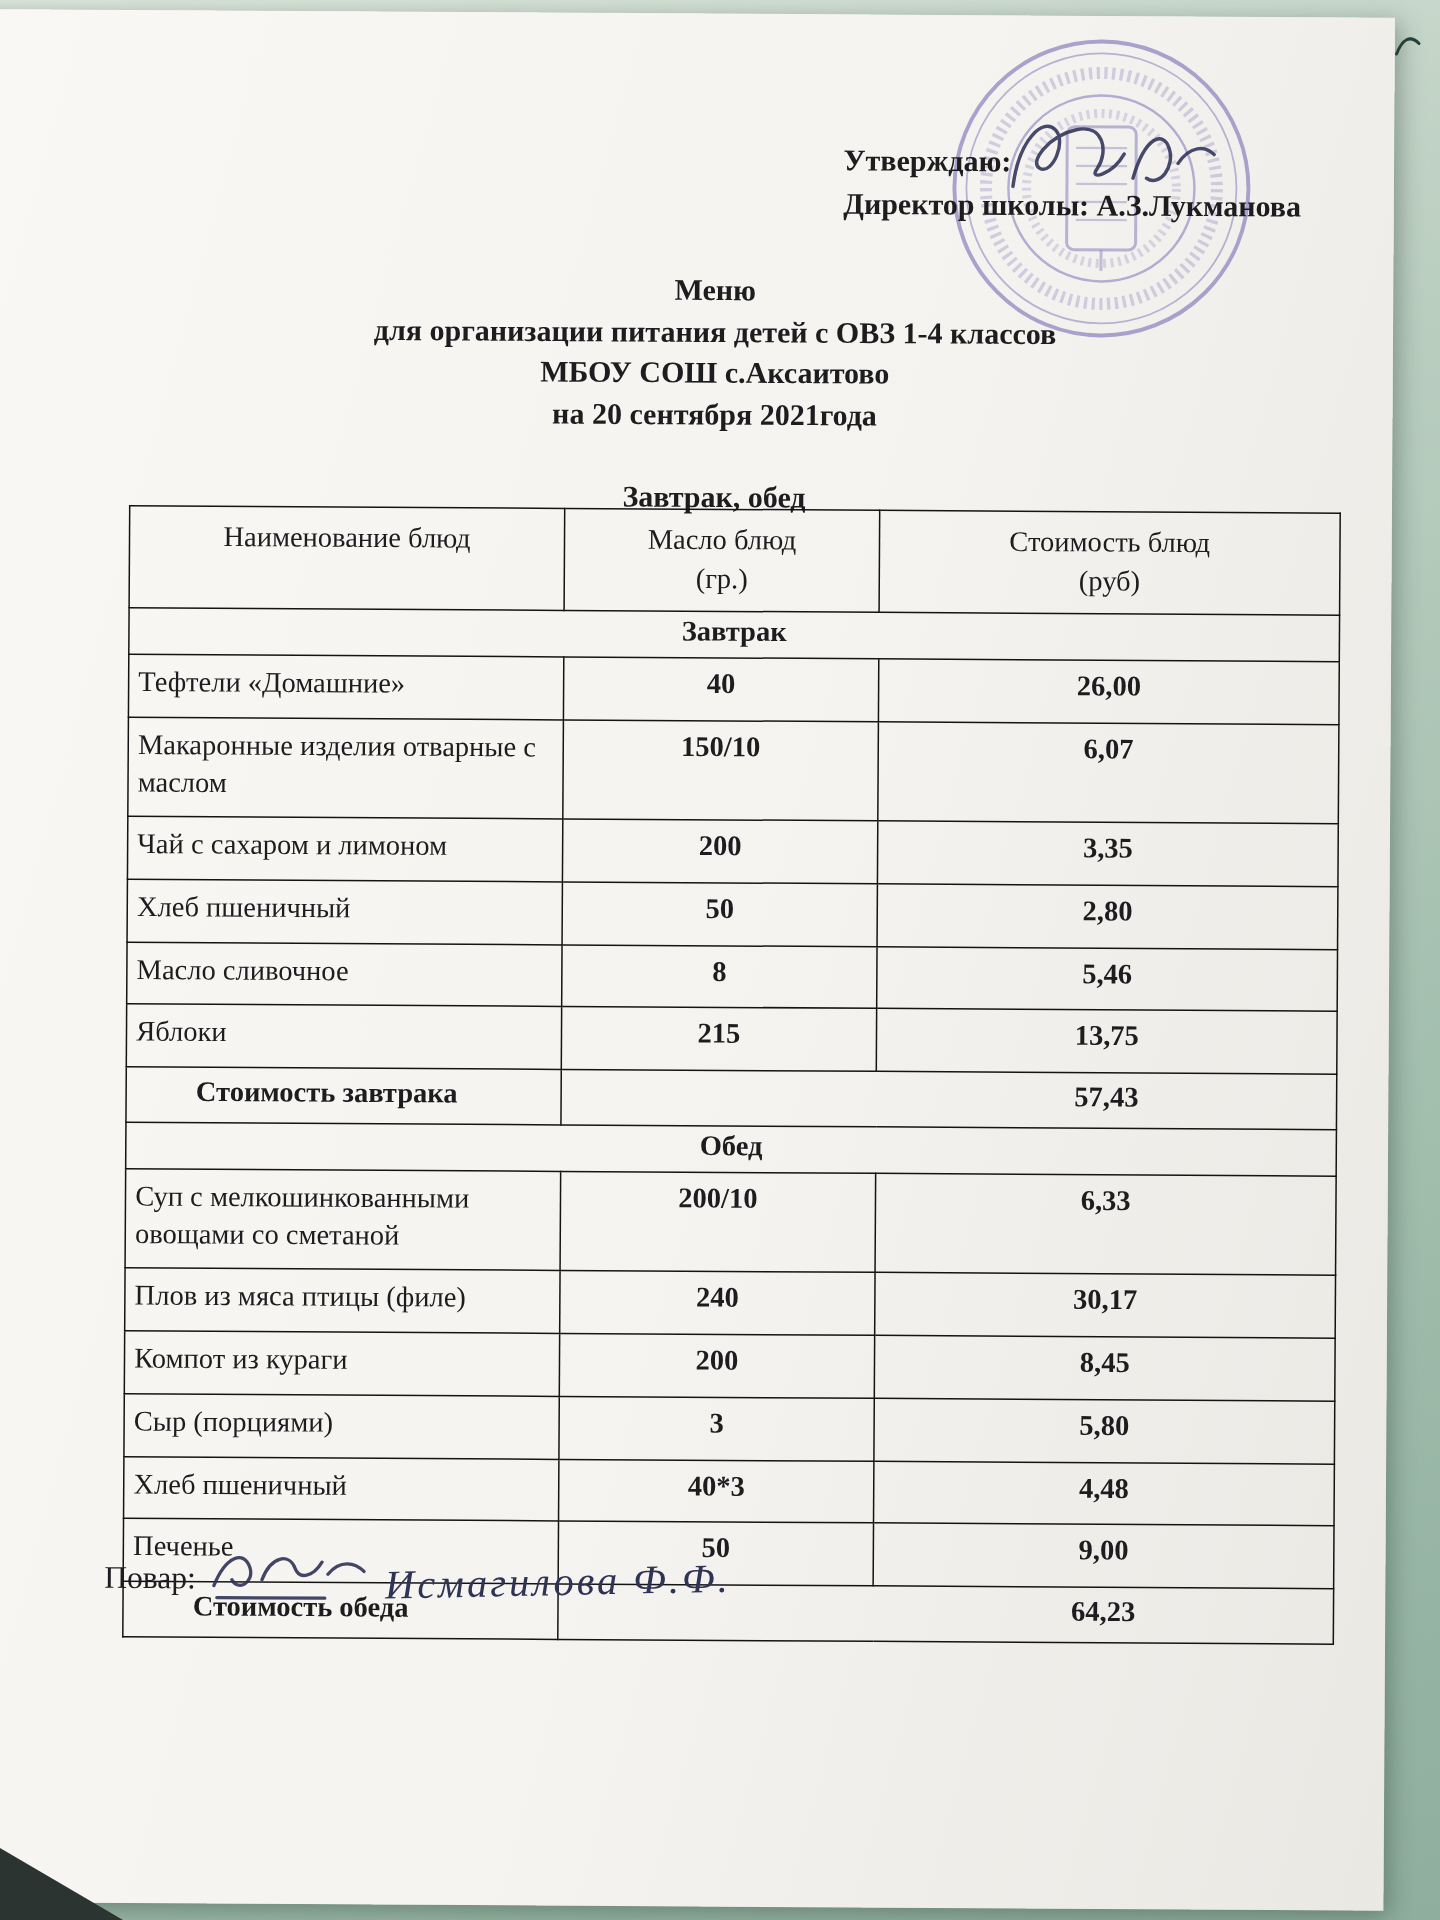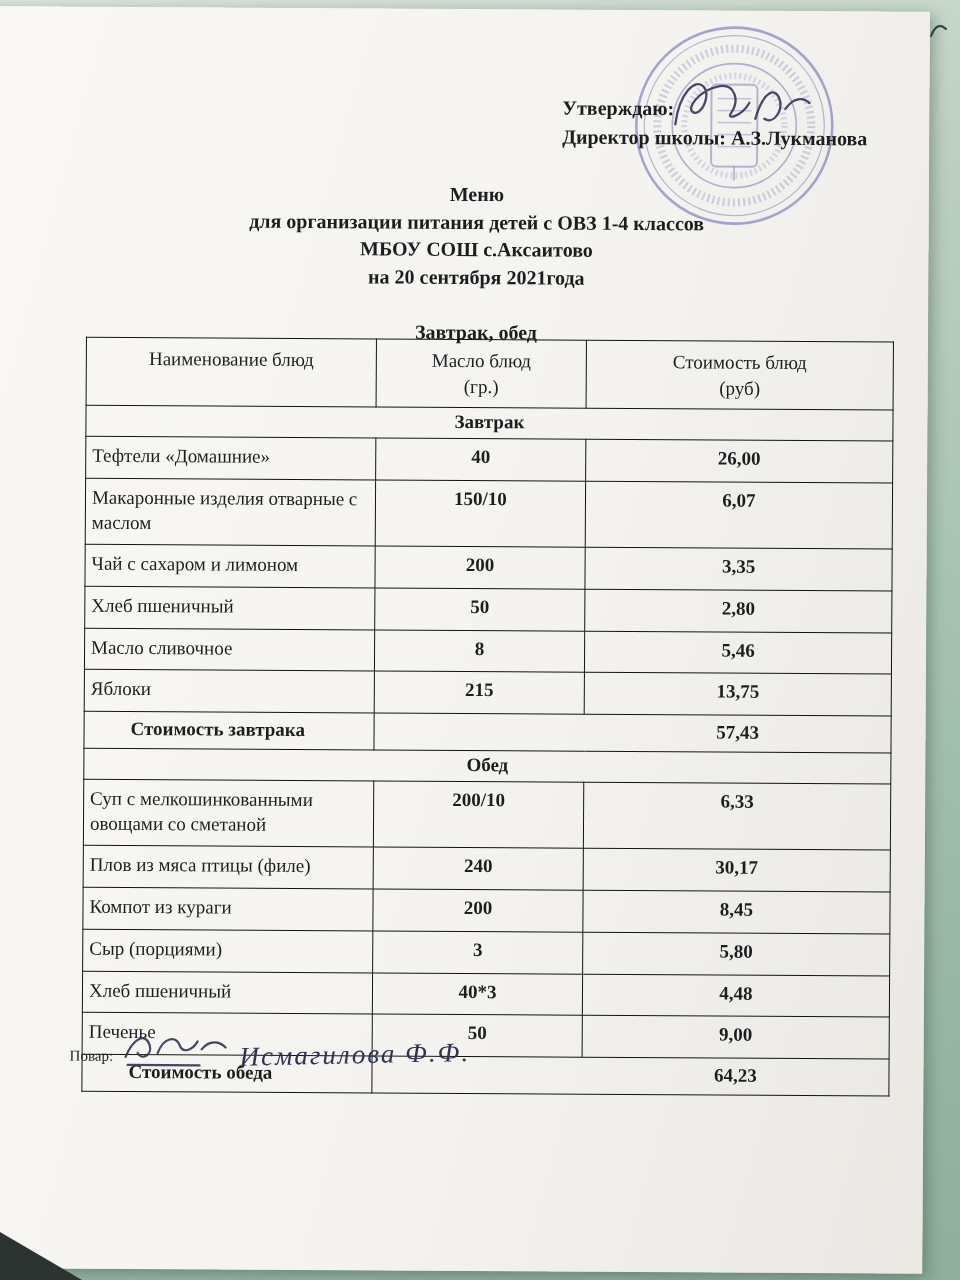--- a/index.html
+++ b/index.html
@@ -31,21 +31,21 @@
   table.menu th, table.menu td { border:1.6px solid #141414; vertical-align:top; }
   table.menu th { font-weight:normal; text-align:center; padding:8px 6px; line-height:1.35; }
   td.name { text-align:left; padding:7px 8px 9px 6px; line-height:1.3; }
   td.num { text-align:center; font-weight:bold; padding:7px 4px 9px; }
   tr.section-row td { text-align:center; font-weight:bold; padding:3px 4px 5px; }
   tr.total-row td { font-weight:bold; }
   td.total-label { padding:6px 4px 8px 46px; }
   td.total-value { padding:6px 0 8px 210px; text-align:center; }
   
   .cook-line { position:absolute; left:98px; top:1018px; display:flex; align-items:flex-end; z-index:3; }
-  .cook-label { font-size:15px; padding-bottom:6px; }
+  .cook-label { font-size:21px; padding-bottom:6px; }
   .cook-scribble { margin:0 4px -2px 6px; }
   .cook-name { font-style:italic; font-size:27px; color:#2f3354; letter-spacing:2px; transform:rotate(-1.5deg); padding-bottom:2px; }
   
   .corner-shadow { position:absolute; left:0; bottom:0; width:0; height:0; border-bottom:48px solid #2c3431; border-right:82px solid transparent; z-index:6; }
   .corner-mark { position:absolute; left:928px; top:20px; z-index:1; }
 </style>
 </head>
 <body>
 
 <div class="paper">

